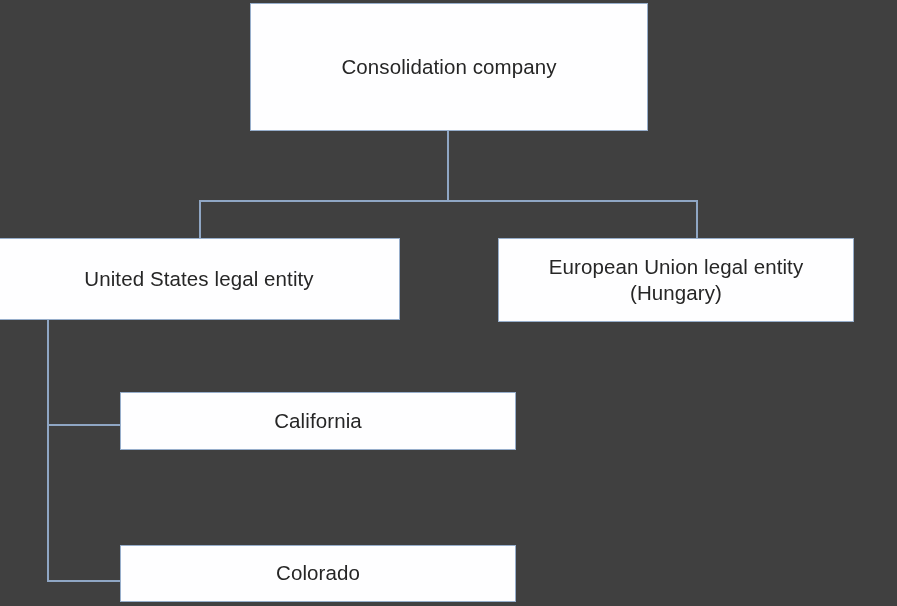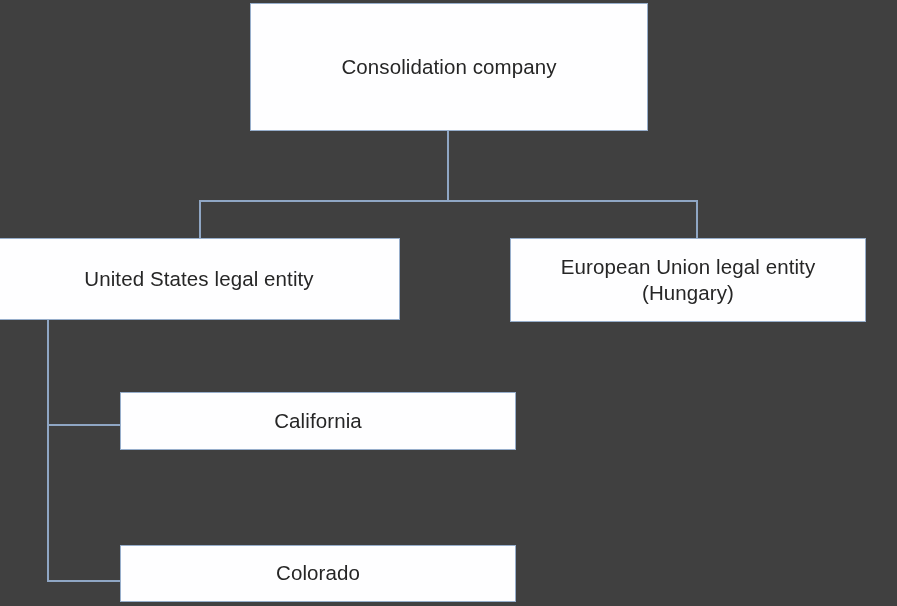--- a/index.html
+++ b/index.html
@@ -39,21 +39,21 @@
     position: absolute;
     background: #8fa6c4;
     z-index: 1;
   }
   .conn.v { width: 1.7px; }
   .conn.h { height: 1.7px; }
 
   
   #node-root        { left: 250px; top: 3px;   width: 398px; height: 128px; }
   #node-us          { left: -2px;  top: 238px; width: 402px; height: 82px;  }
-  #node-eu          { left: 498px; top: 238px; width: 356px; height: 84px; margin-left: 12px;  }
+  #node-eu          { left: 498px; top: 238px; width: 356px; height: 84px;  }
   #node-california  { left: 120px; top: 392px; width: 396px; height: 58px;  }
   #node-colorado    { left: 120px; top: 545px; width: 396px; height: 57px;  }
 
   
   #conn-root-drop     { left: 447px; top: 131px; height: 70px; }
   #conn-level2-bus    { left: 199px; top: 200px; width: 499px; }
   #conn-us-drop       { left: 199px; top: 200px; height: 39px; }
   #conn-eu-drop       { left: 696px; top: 200px; height: 39px; }
   #conn-us-spine      { left: 47px;  top: 320px; height: 262px; }
   #conn-california-br { left: 47px;  top: 424px; width: 74px;  }

